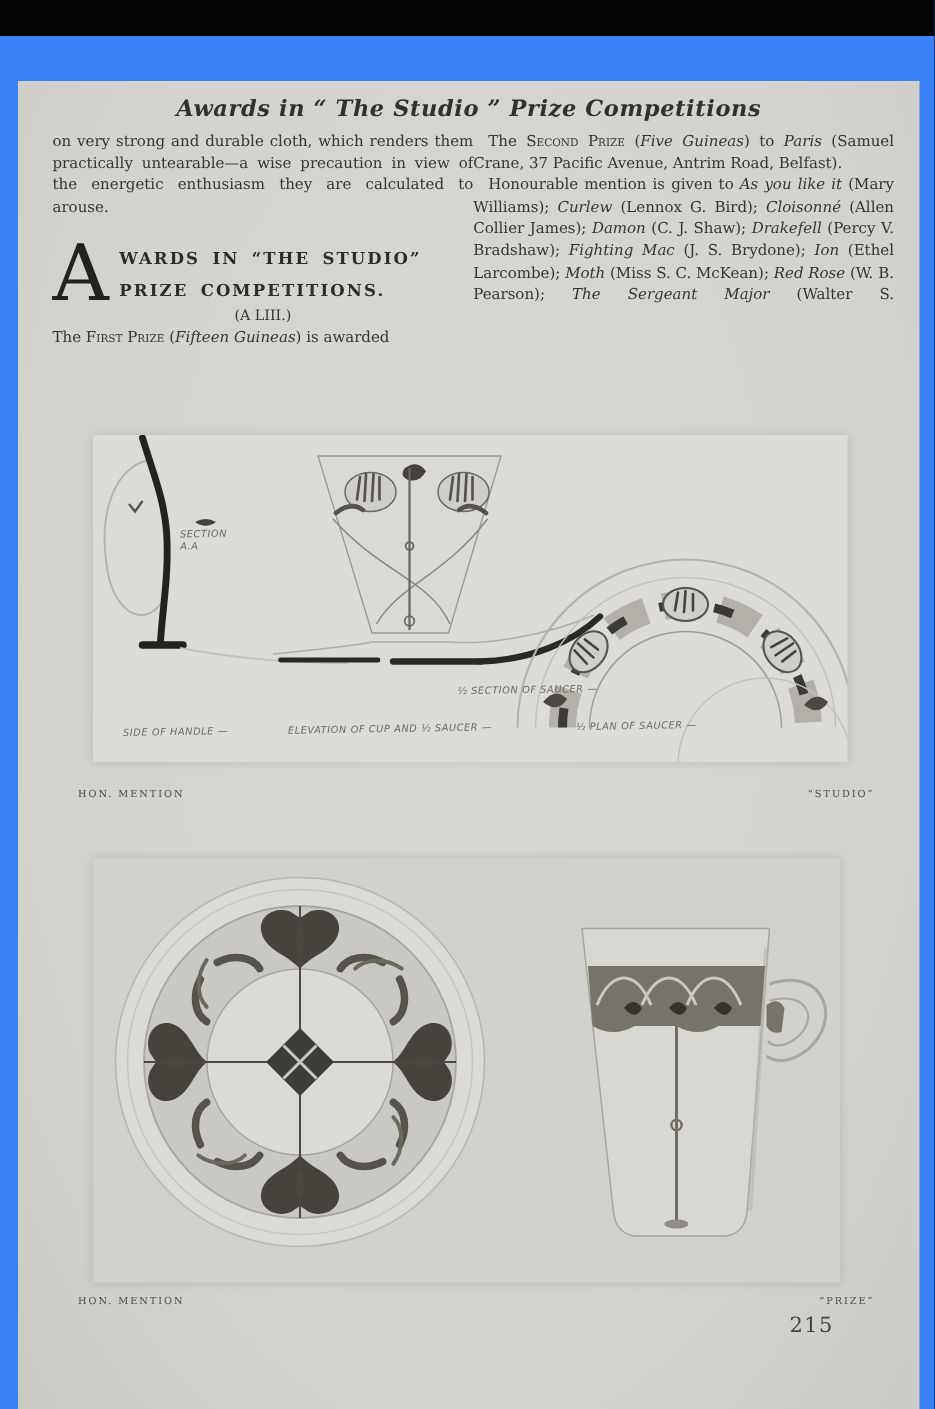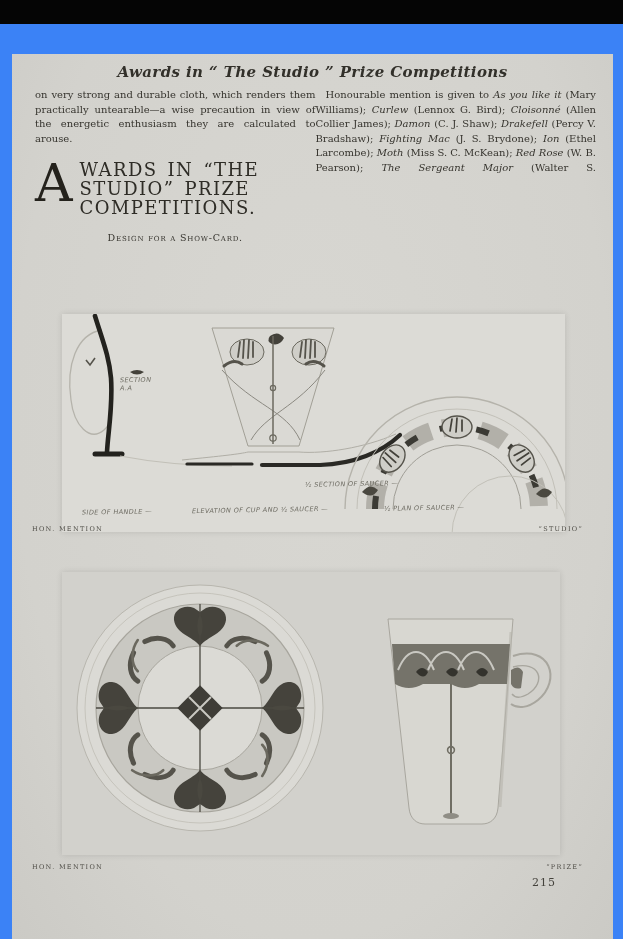--- a/index.html
+++ b/index.html
@@ -15,59 +15,61 @@
   .columns{position:absolute;top:34px;left:23px;right:17px;display:flex;gap:0;}
   .col{flex:1;min-width:0;}
   .body-par{margin:0;font-size:10px;line-height:14.6px;text-align:justify;color:#36342e;}
   .body-par + .body-par{margin-top:0;}
   .indent{text-indent:10px;}
   .justify-last{text-align-last:justify;}
   .it{font-style:italic;}
   .sc{font-variant:small-caps;}
   .article-head{margin-top:15px;color:#2e2c26;}
   .dropcap{float:left;font-size:52px;line-height:40px;padding:2px 7px 0 0;color:#24221c;}
-  .article-head-text{font-size:18px;line-height:16.5px;letter-spacing:1.4px;word-spacing:3px;}
+  .article-head-text{font-size:11px;line-height:16.5px;letter-spacing:1.4px;word-spacing:3px;font-weight:bold;}
   .center-line{text-align:center;font-size:9.5px;color:#36342e;}
   .subheading{margin-top:14px;font-variant:small-caps;letter-spacing:0.8px;clear:both;}
   .class-line{margin-top:3px;}
   .first-prize{margin-top:3px;}
   
   .plate{position:absolute;box-shadow:0 0 6px rgba(0,0,0,0.12);}
-  .plate1{left:50px;top:260px;width:503px;height:218px;background:#dcdbd6;}
+  .plate1{left:50px;top:236px;width:503px;height:218px;background:#dcdbd6;}
   .plate2{left:50px;top:518px;width:498px;height:283px;background:#d2d1cc;}
   .plate svg{position:absolute;left:0;top:0;}
   
   .hw{position:absolute;font-family:"DejaVu Sans", sans-serif;font-style:italic;
       font-size:6.5px;letter-spacing:0.4px;color:#6e6c63;white-space:pre-line;
       transform:rotate(-1deg);}
   
-  .cap-row{position:absolute;left:20px;right:30px;display:flex;justify-content:space-between;
+  .cap-row{position:absolute;left:40px;right:30px;display:flex;justify-content:space-between;
       font-size:6.5px;letter-spacing:1.3px;color:#4e4c46;}
   .cap1{top:471px;}
   .cap2{top:809px;}
-  .pagenum{position:absolute;top:822px;right:57px;font-size:11px;letter-spacing:1px;color:#44423c;}
+  .pagenum{position:absolute;top:822px;right:57px;font-size:14px;letter-spacing:1px;color:#44423c;}
 </style>
 </head>
 <body>
 
 <div class="stage">
   <div class="page">
 
     <div class="running-head">Awards in “ The Studio ” Prize Competitions</div>
 
     <div class="columns">
       <div class="col">
         <p class="body-par">on very strong and durable cloth, which renders them practically untearable—a wise precaution in view of the energetic enthusiasm they are calculated to arouse.</p>
         <div class="article-head">
           <span class="dropcap">A</span>
           <span class="article-head-text">WARDS IN “THE STUDIO” PRIZE COMPETITIONS.</span>
         </div>
-        <div class="center-line subheading">Design for a Show-Card.</div>
+        <div class="center-line class-line">(A LIII.)</div>
+        <p class="body-par first-prize"><span>The </span><span class="sc">First Prize</span><span> (</span><span class="it">Fifteen Guineas</span><span>) is awarded</span></p>
       </div>
       <div class="col">
+        <p class="body-par indent"><span>The </span><span class="sc">Second Prize</span><span> (</span><span class="it">Five Guineas</span><span>) to </span><span class="it">Paris</span><span> (Samuel Crane, 37 Pacific Avenue, Antrim Road, Belfast).</span></p>
         <p class="body-par indent justify-last"><span>Honourable mention is given to </span><span class="it">As you like it</span><span> (Mary Williams); </span><span class="it">Curlew</span><span> (Lennox G. Bird); </span><span class="it">Cloisonné</span><span> (Allen Collier James); </span><span class="it">Damon</span><span> (C. J. Shaw); </span><span class="it">Drakefell</span><span> (Percy V. Bradshaw); </span><span class="it">Fighting Mac</span><span> (J. S. Brydone); </span><span class="it">Ion</span><span> (Ethel Larcombe); </span><span class="it">Moth</span><span> (Miss S. C. McKean); </span><span class="it">Red Rose</span><span> (W. B. Pearson); </span><span class="it">The Sergeant Major</span><span> (Walter S.</span></p>
       </div>
     </div>
 
     <div class="plate plate1">
       <svg width="503" height="218" viewBox="0 0 503 218">
         <rect x="0" y="0" width="503" height="218" fill="#dcdbd6"></rect>
 
         <g>
           <path d="M40,16 C14,20 4,52 9,86 C12,112 28,128 42,116 C50,109 52,96 48,86" fill="none" stroke="#b5b3ab" stroke-width="1.3"></path>

